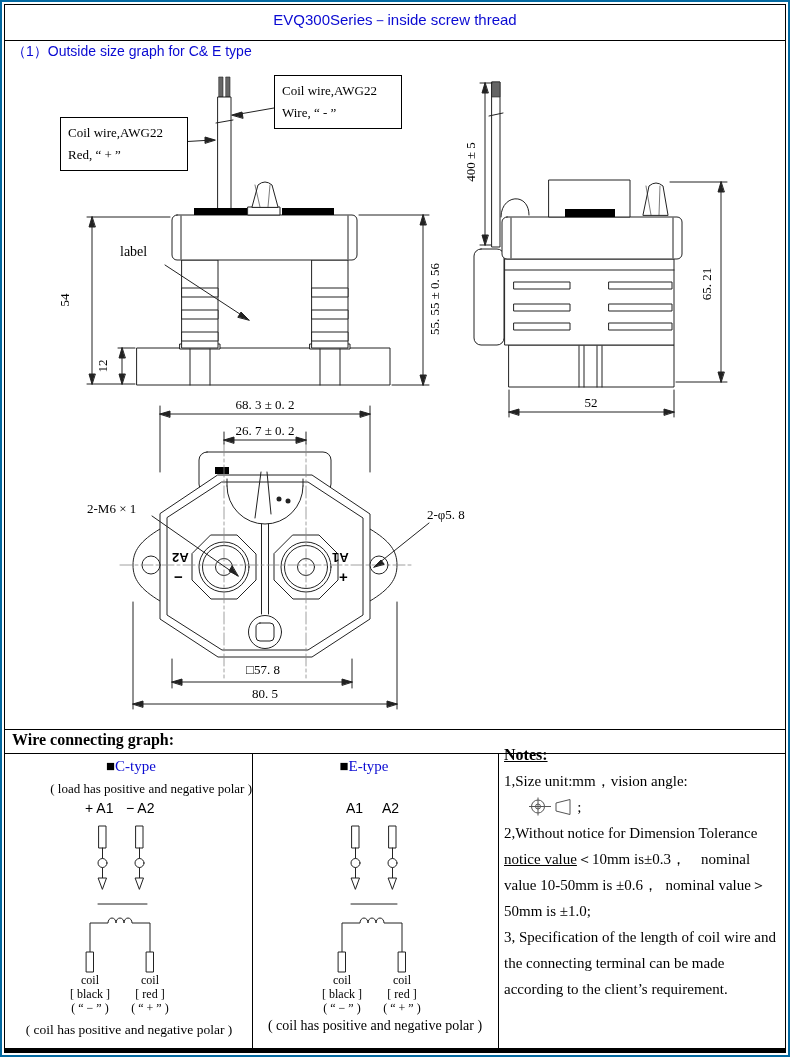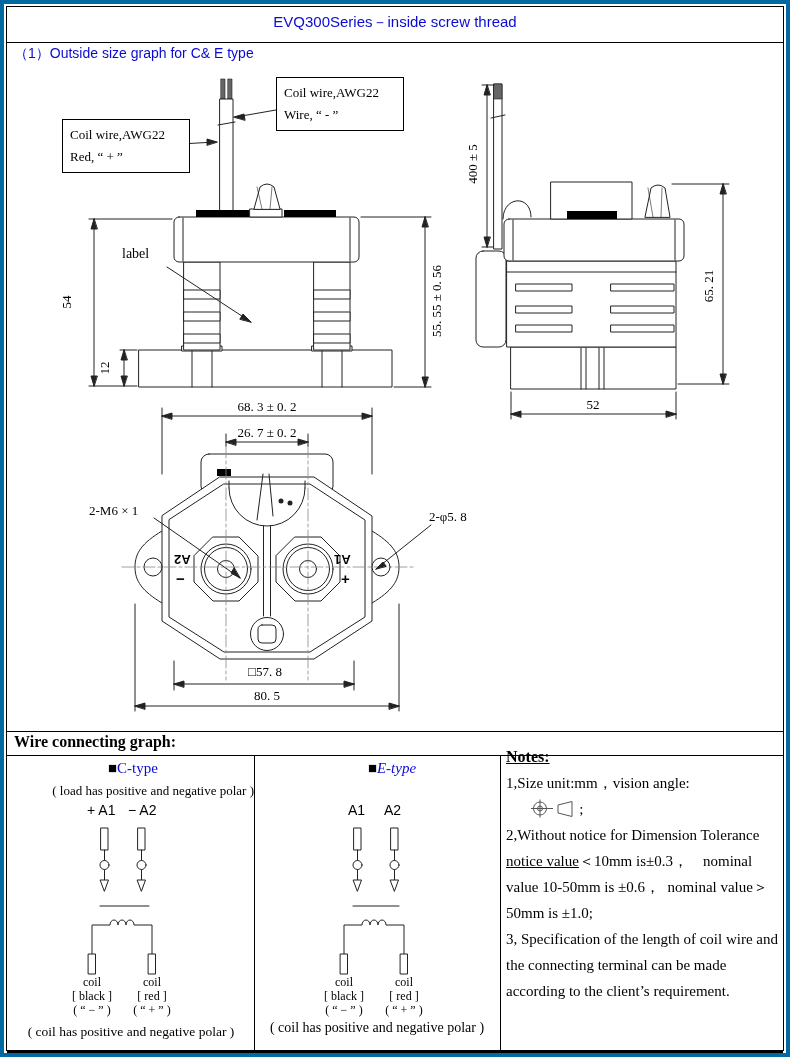--- a/index.html
+++ b/index.html
@@ -1,18 +1,18 @@
 <!DOCTYPE html>
 <html><head>
 <meta charset="utf-8">
 <style>
   html,body{margin:0;padding:0;background:#e8e8e8;}
   .page{position:relative;width:790px;height:1057px;background:#fff;margin:0 auto;
         font-family:"Liberation Serif",serif;color:#000;box-sizing:border-box;
-        border:4px solid #0369a1;overflow:hidden;}
+        border:2px solid #0369a1;overflow:hidden;}
   .inner-border{position:absolute;inset:2px;border:1px solid #000;pointer-events:none;}
   .abs{position:absolute;text-align:center;}
   .blue{color:#0a0ad2;}
   .hline{position:absolute;background:#000;height:1px;}
   .vline{position:absolute;background:#000;width:1px;}
   .title{top:9px;left:0;width:100%;text-align:center;font-size:15px;
          font-family:"Liberation Sans",sans-serif;}
   .subtitle{top:41px;left:10px;font-size:14px;font-family:"Liberation Sans",sans-serif;}
   .callout{position:absolute;border:1px solid #000;background:#fff;font-size:13px;
            line-height:22px;padding:4px 7px;z-index:3;}
@@ -314,21 +314,21 @@
     <div>[ black ]</div>
     <div>( “ − ” )</div>
   </div>
   <div class="coil-label" style="left:113px;top:971px;">
     <div>coil</div>
     <div>[ red ]</div>
     <div>( “ + ” )</div>
   </div>
   <div class="caption" style="left:5px;top:1020px;width:244px;">( coil has positive and negative polar )</div>
 
-  <div class="col-title" style="left:266px;top:756px;width:244px;font-style:italic;">
+  <div class="col-title" style="left:240px;top:756px;width:244px;">
     <span>■</span><span class="blue">E-type</span>
   </div>
   <div class="term-label" style="left:344px;top:798px;">A1</div>
   <div class="term-label" style="left:380px;top:798px;">A2</div>
   <div class="coil-label" style="left:305px;top:971px;">
     <div>coil</div>
     <div>[ black ]</div>
     <div>( “ − ” )</div>
   </div>
   <div class="coil-label" style="left:365px;top:971px;">

